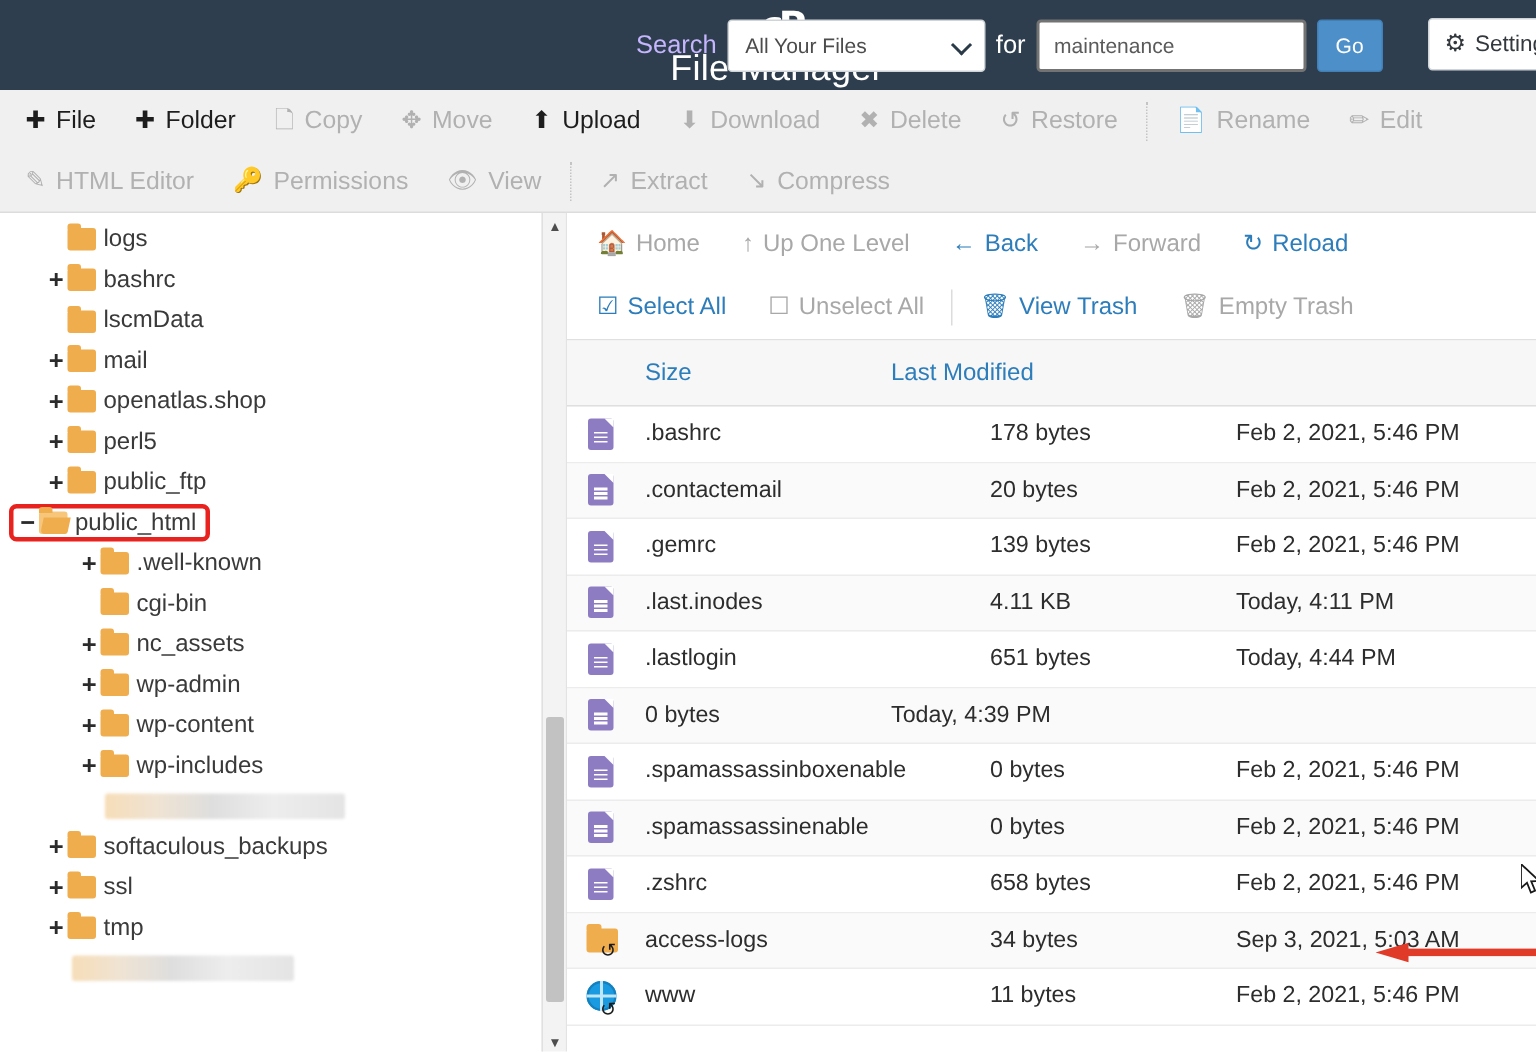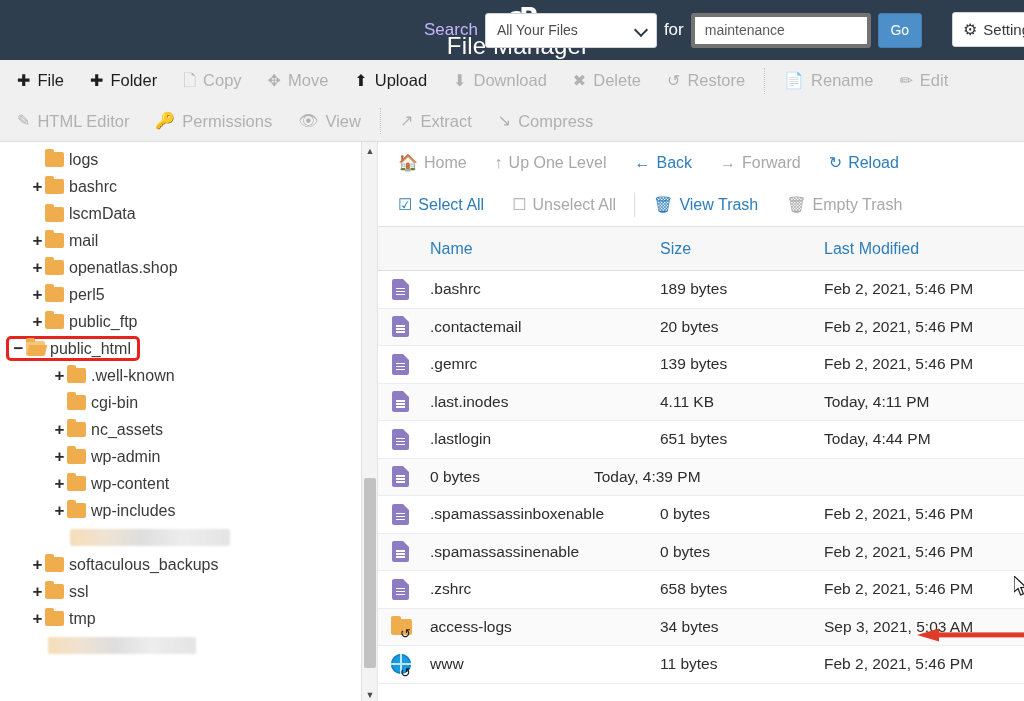--- a/index.html
+++ b/index.html
@@ -38,21 +38,21 @@
     justify-content: space-between;
   }
   .chev { width: 12px; height: 12px; position: relative; }
   .chev::after {
     content: ""; position: absolute; left: 0; top: 1px;
     width: 8px; height: 8px; border-right: 2px solid #2b3a49;
     border-bottom: 2px solid #2b3a49; transform: rotate(45deg);
   }
   .for-label { color: #fff; font-size: 17px; }
   .search-input {
-    width: 180px; height: 35px; background: #fff; border: 4px solid #737373;
+    width: 180px; height: 35px; background: #fff; border: 2px solid #737373;
     border-radius: 3px; padding: 0 10px; font-size: 14px; color: #5a5a5a;
     display: flex; align-items: center;
   }
   .go-btn {
     width: 44px; height: 35px; background: #4d90c9; color: #fff;
     border: 1px solid #4180b6; border-radius: 3px; font-size: 14px;
     display: flex; align-items: center; justify-content: center;
   }
   .settings-btn {
     position: absolute; left: 952px; top: 12px; height: 35px;
@@ -484,32 +484,31 @@
           </div>
           <div class="nav-item off">
             <span class="ic">🗑</span>
             <span>Empty Trash</span>
           </div>
         </div>
       </div>
 
       <div class="thead">
         <div class="col-icon"></div>
-        <div class="col-name th">Name</div>
         <div class="col-size th">Size</div>
         <div class="col-mod th">Last Modified</div>
       </div>
 
       <div id="filelist">
           <div class="frow">
             <div class="col-icon icon-wrap">
               <span class="fi-doc"></span>
             </div>
             <div class="col-name">.bashrc</div>
-            <div class="col-size">189 bytes</div>
+            <div class="col-size">178 bytes</div>
             <div class="col-mod">Feb 2, 2021, 5:46 PM</div>
           </div>
           <div class="frow alt">
             <div class="col-icon icon-wrap">
               <span class="fi-doc"></span>
             </div>
             <div class="col-name">.contactemail</div>
             <div class="col-size">20 bytes</div>
             <div class="col-mod">Feb 2, 2021, 5:46 PM</div>
           </div>

